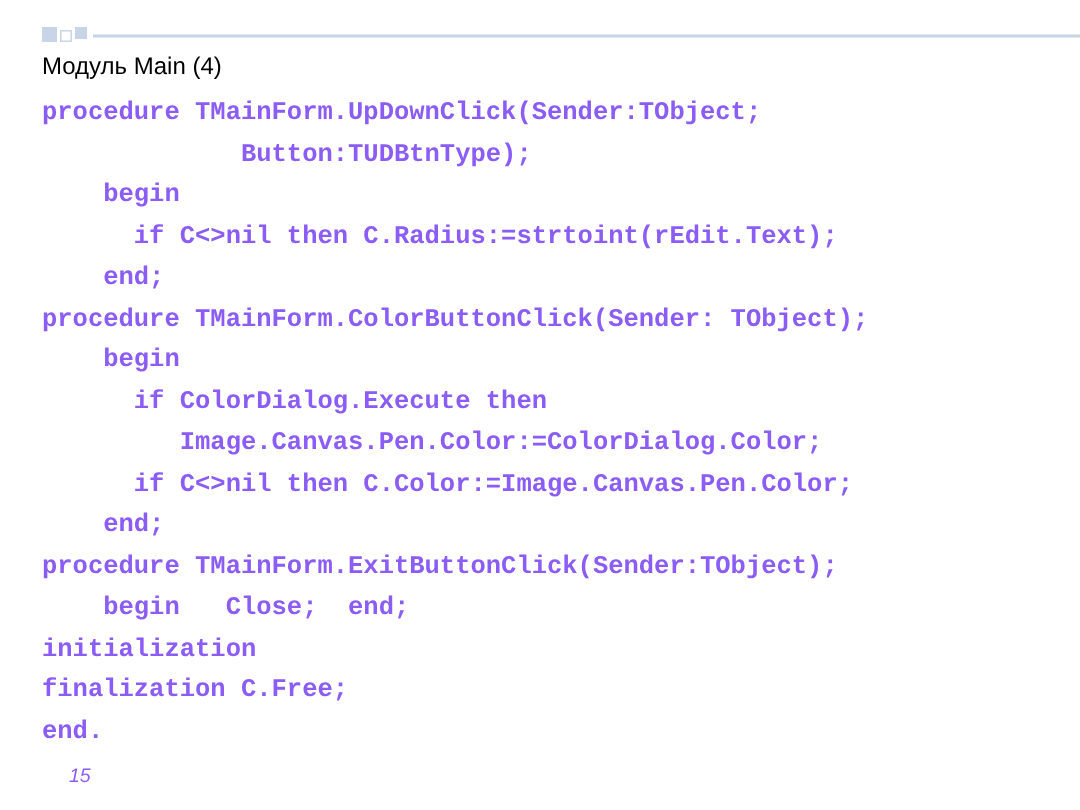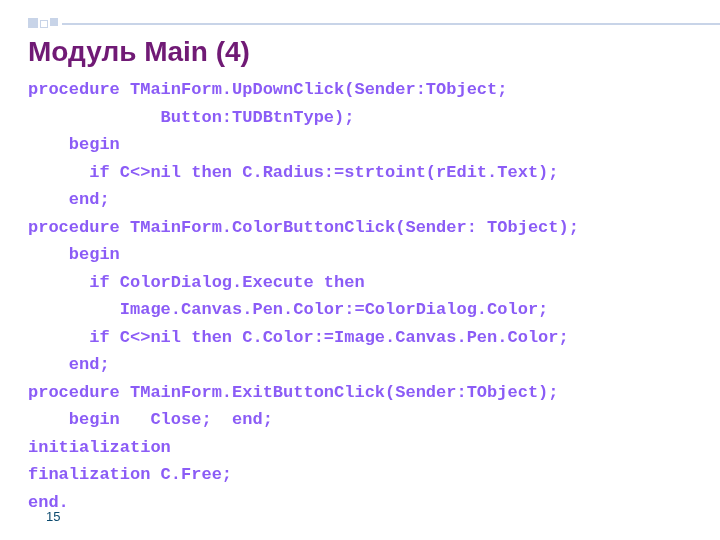--- a/index.html
+++ b/index.html
@@ -27,40 +27,41 @@
   .deco-top .b2 { top: 2px; left: 12px; width: 6px; height: 6px; border:1px solid #c8d4e8; background:#fff;}
   .deco-top .b3 { top: 0; left: 22px; width: 8px; height: 8px; }
   .deco-top .line { position:absolute; top:5px; left:34px; width:660px; height:2px; background:#c8d4e8;}
   .slide {
     position: absolute;
     top: 30px;
     left: 28px;
     right: 24px;
   }
   .title {
-    font-size: 28px;
-    font-weight: bold;
+    font-size: 16px;
+    font-weight: normal;
     margin: 6px 0 8px 0;
-    color: #701a75;
+    color: #000000;
   }
   .code {
     font-family: "Courier New", Courier, monospace;
     font-size: 17px;
     font-weight: bold;
     line-height: 1.62;
     white-space: pre;
     color: #8b5cf6;
   }
   .pagenum {
     position: absolute;
     left: 46px;
     bottom: 16px;
     font-family: Arial, sans-serif;
     font-size: 13px;
-    color: #0c4a6e;
+    color: #8b5cf6;
+    font-style: italic;
   }
 </style>
 </head>
 <body>
 
 <div class="deco-top">
   <div class="bar b1"></div>
   <div class="bar b2"></div>
   <div class="bar b3"></div>
   <div class="line"></div>

